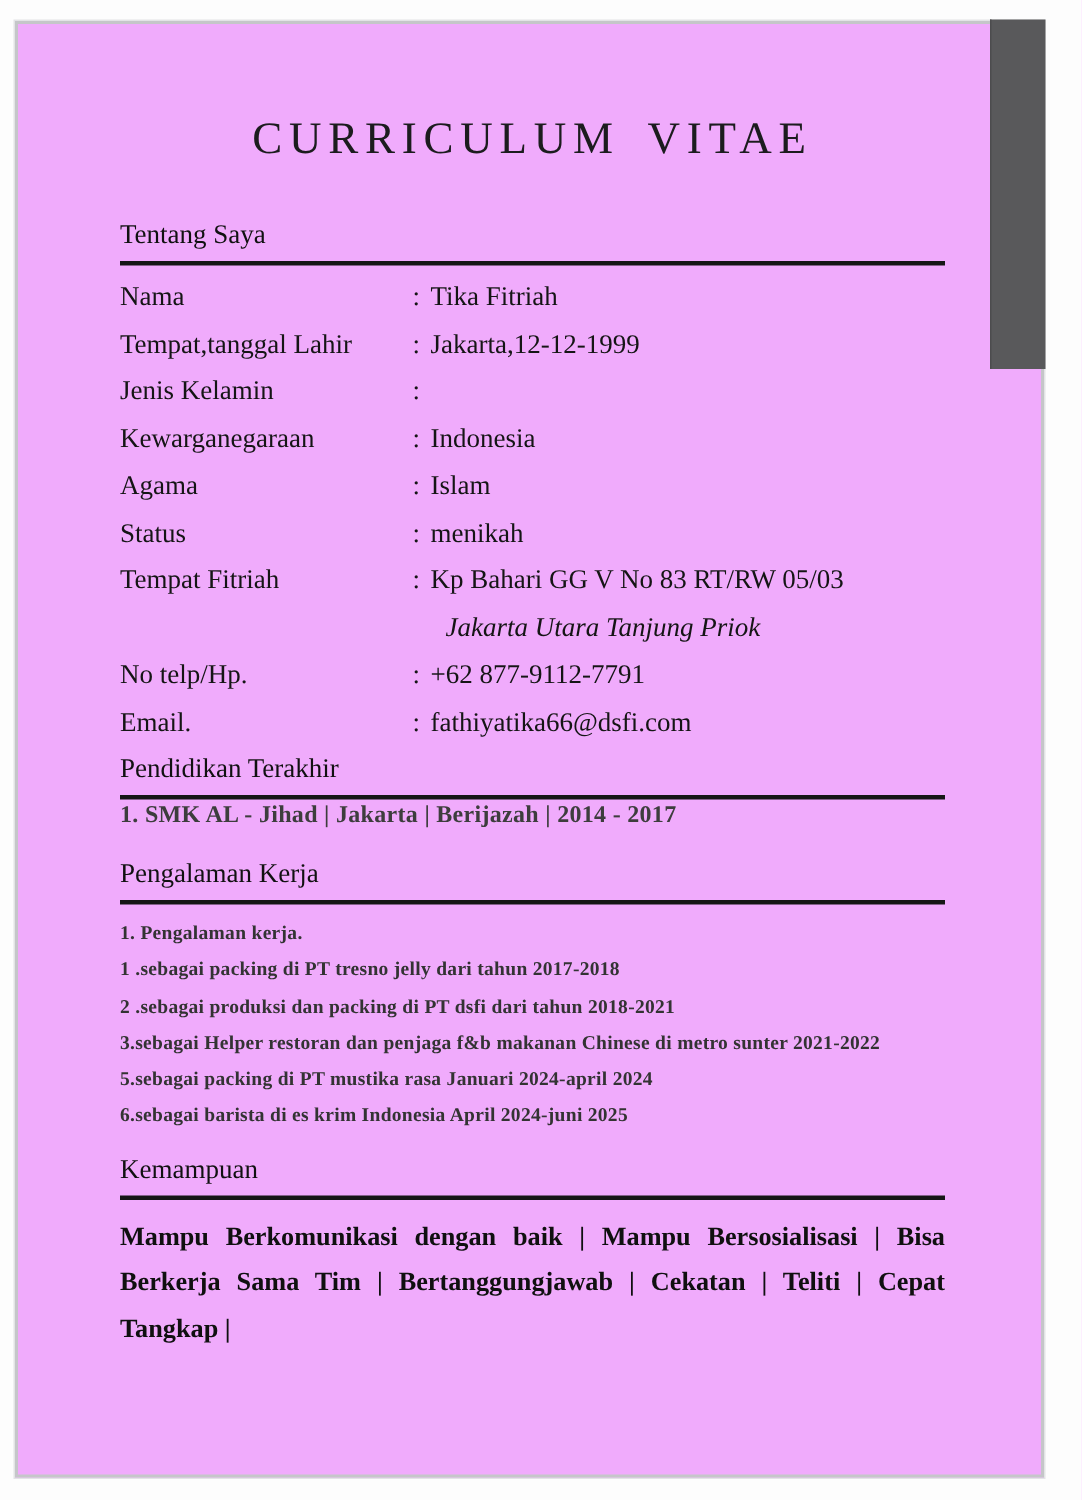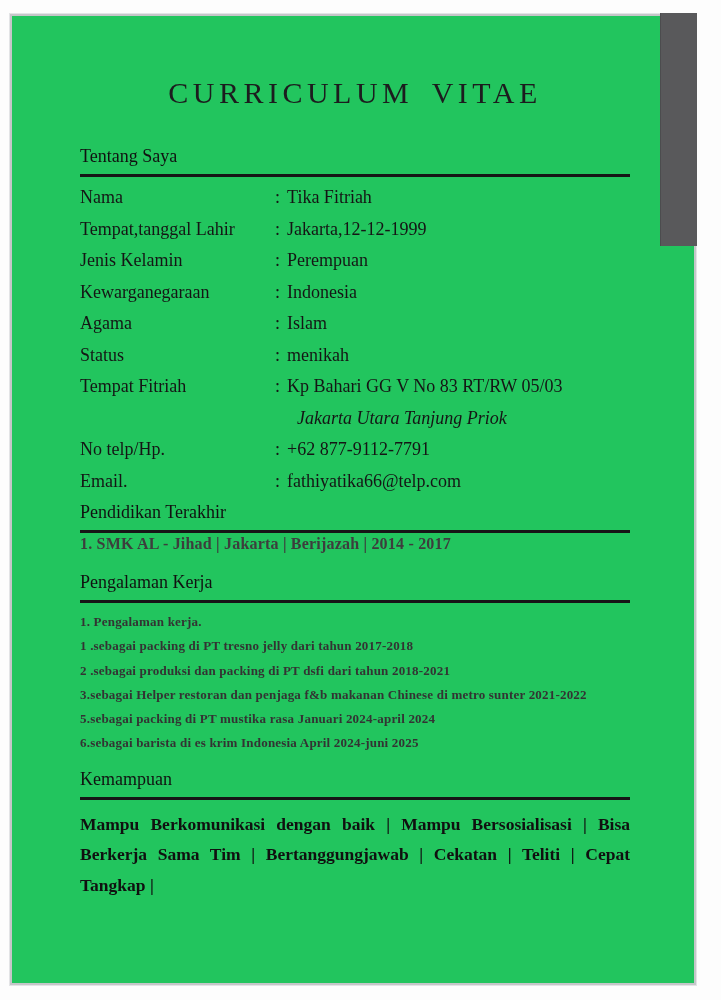--- a/index.html
+++ b/index.html
@@ -11,21 +11,21 @@
     position: relative;
   }
   .viewport {
     position: absolute; inset: 0;
     background: #fdfdfd;
   }
   .page {
     position: absolute;
     left: 10px; top: 14px;
     width: 686px; height: 971px;
-    background: #22c55e;
+    background: #f0abfc;
     border: 2px solid #c5c6c9;
     box-shadow: 0 0 0 1px #e3e4e6;
     padding: 0 64px 0 68px;
     color: #151515;
   }
   .scroll-thumb {
     position: absolute;
     left: 660px; top: 13px;
     width: 37px; height: 233px;
     background: #59595b;
@@ -93,21 +93,20 @@
           <span class="row-value">Tika Fitriah</span>
       </div>
       <div class="row">
         <span class="row-label">Tempat,tanggal Lahir</span>
           <span class="row-colon">:</span>
           <span class="row-value">Jakarta,12-12-1999</span>
       </div>
       <div class="row">
         <span class="row-label">Jenis Kelamin</span>
           <span class="row-colon">:</span>
-          <span class="row-value">Perempuan</span>
       </div>
       <div class="row">
         <span class="row-label">Kewarganegaraan</span>
           <span class="row-colon">:</span>
           <span class="row-value">Indonesia</span>
       </div>
       <div class="row">
         <span class="row-label">Agama</span>
           <span class="row-colon">:</span>
           <span class="row-value">Islam</span>
@@ -123,21 +122,21 @@
           <span class="row-value"><span>Kp Bahari GG V No 83 RT/RW 05/03</span><span class="value-line2" style="display:block;">Jakarta Utara Tanjung Priok</span></span>
       </div>
       <div class="row">
         <span class="row-label">No telp/Hp.</span>
           <span class="row-colon">:</span>
           <span class="row-value">+62 877-9112-7791</span>
       </div>
       <div class="row">
         <span class="row-label">Email.</span>
           <span class="row-colon">:</span>
-          <span class="row-value">fathiyatika66@telp.com</span>
+          <span class="row-value">fathiyatika66@dsfi.com</span>
       </div>
     </div>
 
     <div class="section-heading h-education">Pendidikan Terakhir</div>
     <div class="edu-item">1. SMK AL - Jihad  | Jakarta | Berijazah | 2014 - 2017</div>
 
     <div class="section-heading h-experience">Pengalaman Kerja</div>
     <div class="exp-list">
       <div>1. Pengalaman kerja.</div>
       <div>1 .sebagai packing di PT tresno jelly dari tahun 2017-2018</div>

